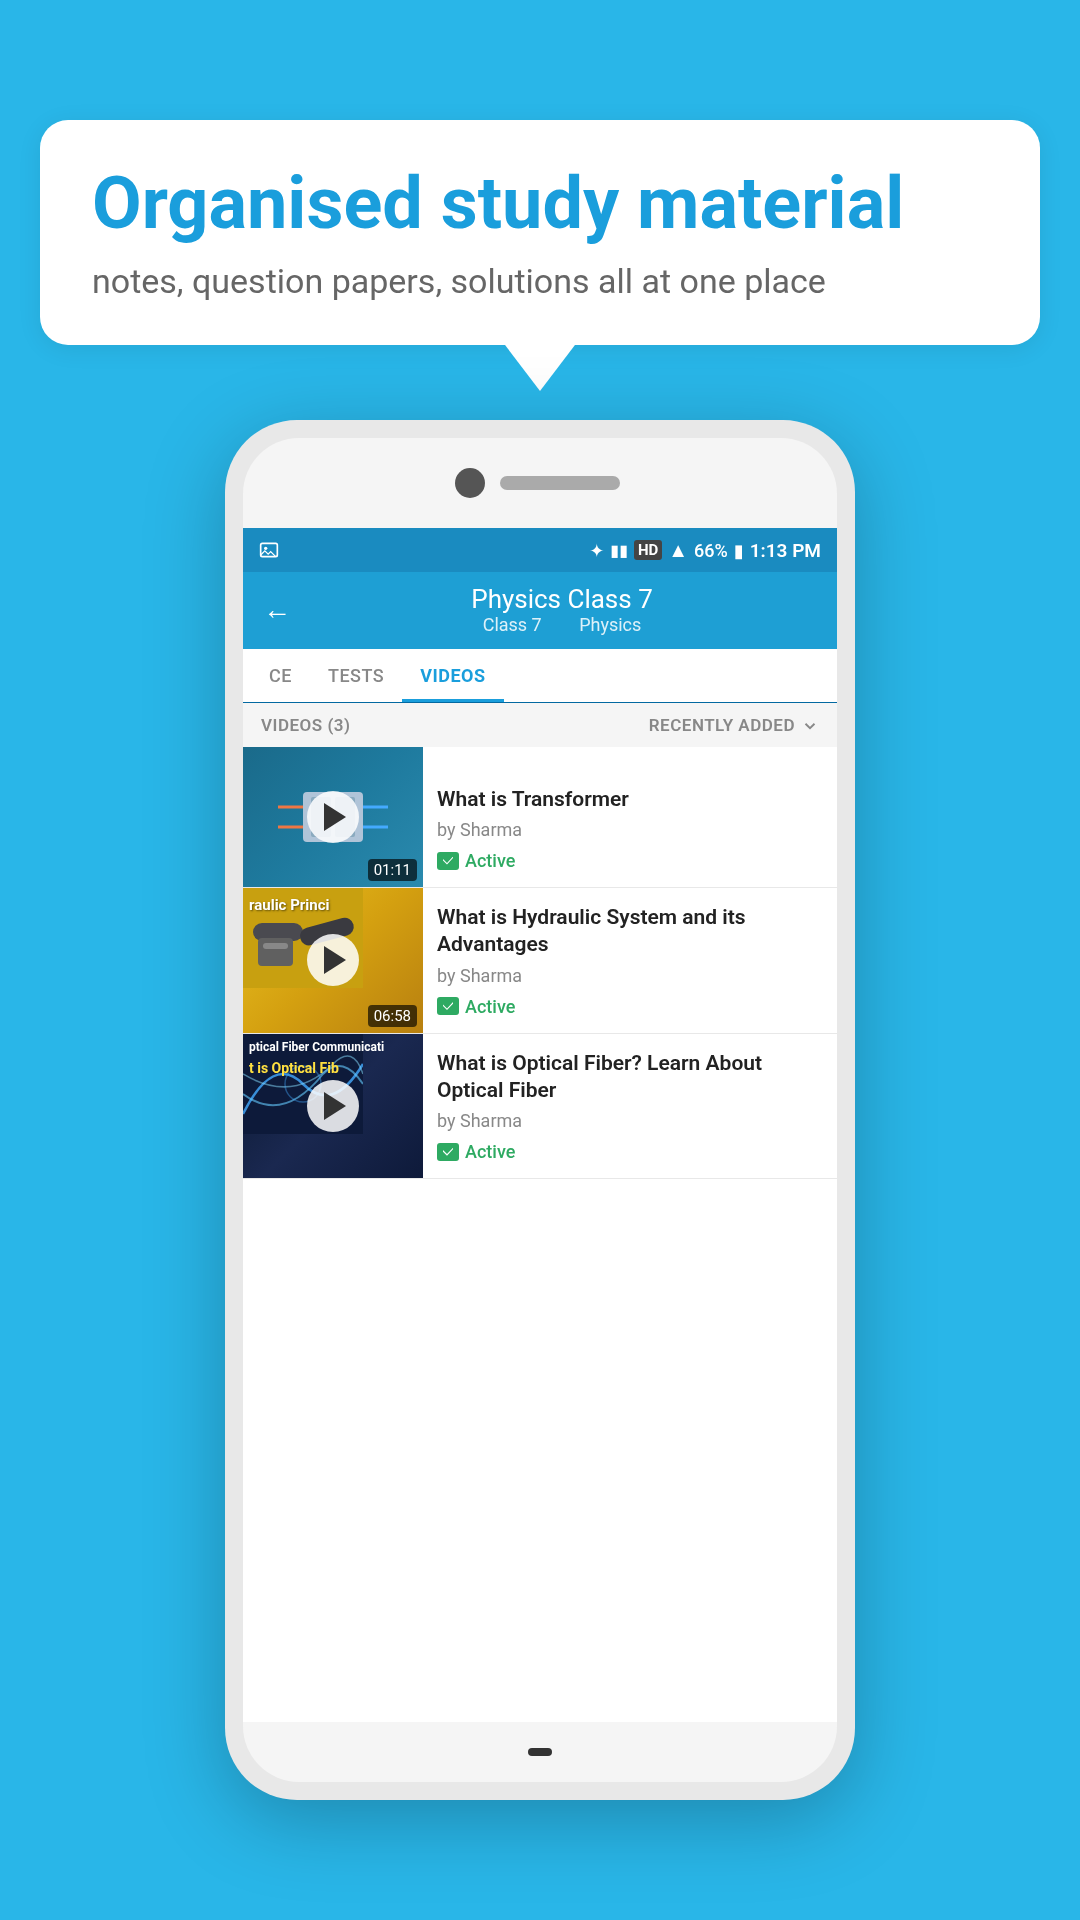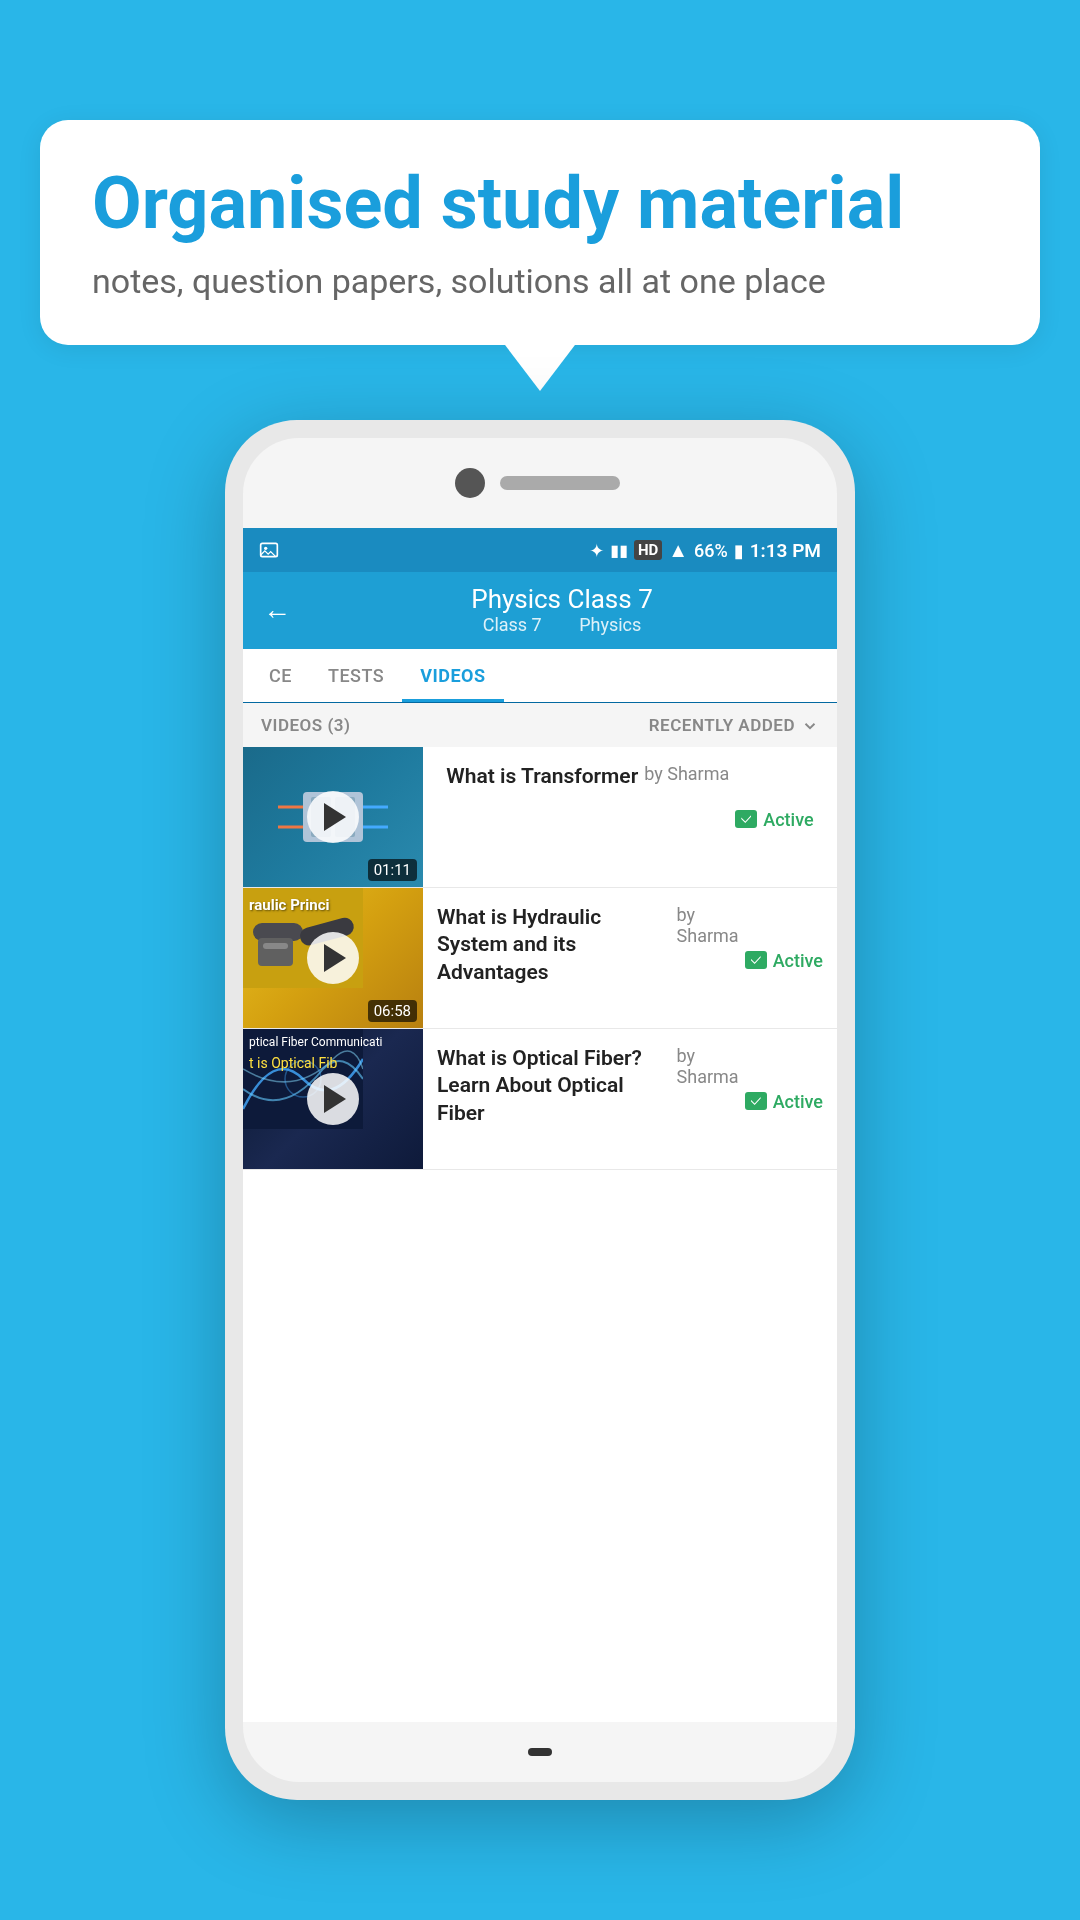--- a/index.html
+++ b/index.html
@@ -305,29 +305,30 @@
       font-weight: 700;
       text-shadow: 1px 1px 2px rgba(0,0,0,0.5);
       line-height: 1.2;
     }
     .optical-label {
       position: absolute;
       top: 8px;
       left: 6px;
       color: #fff;
       font-size: 13px;
-      font-weight: 400;
+      font-weight: 700;
       line-height: 1.2;
     }
 
     .video-info {
       flex: 1;
       padding: 16px 14px;
       display: flex;
-      justify-content: center;
+      flex-direction: column;
+      justify-content: flex-end;
       gap: 6px;
     }
     .video-title {
       font-size: 21px;
       font-weight: 600;
       color: #222;
       line-height: 1.3;
     }
     .video-by {
       font-size: 18px;

